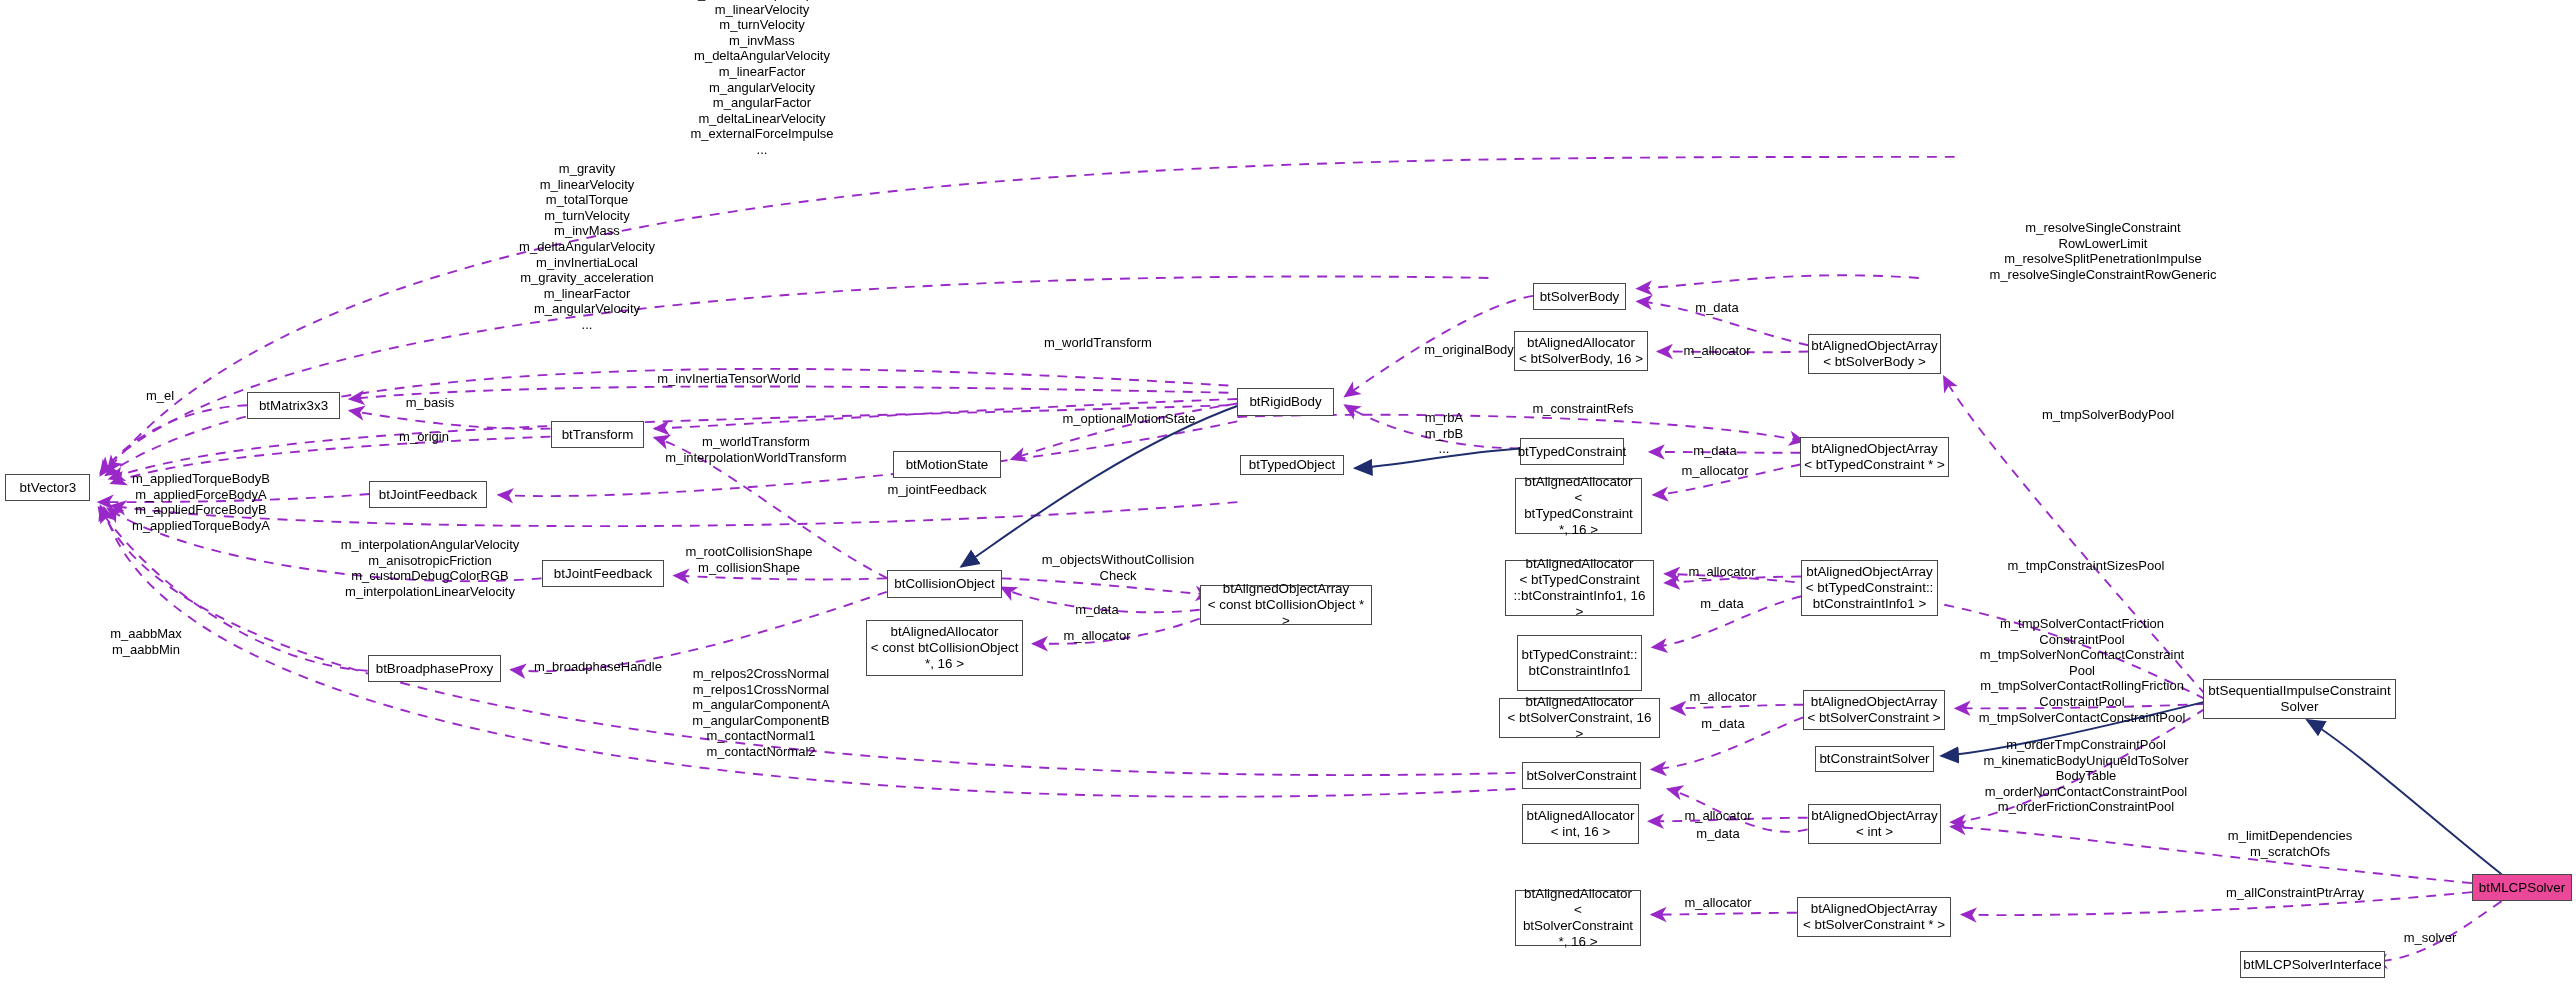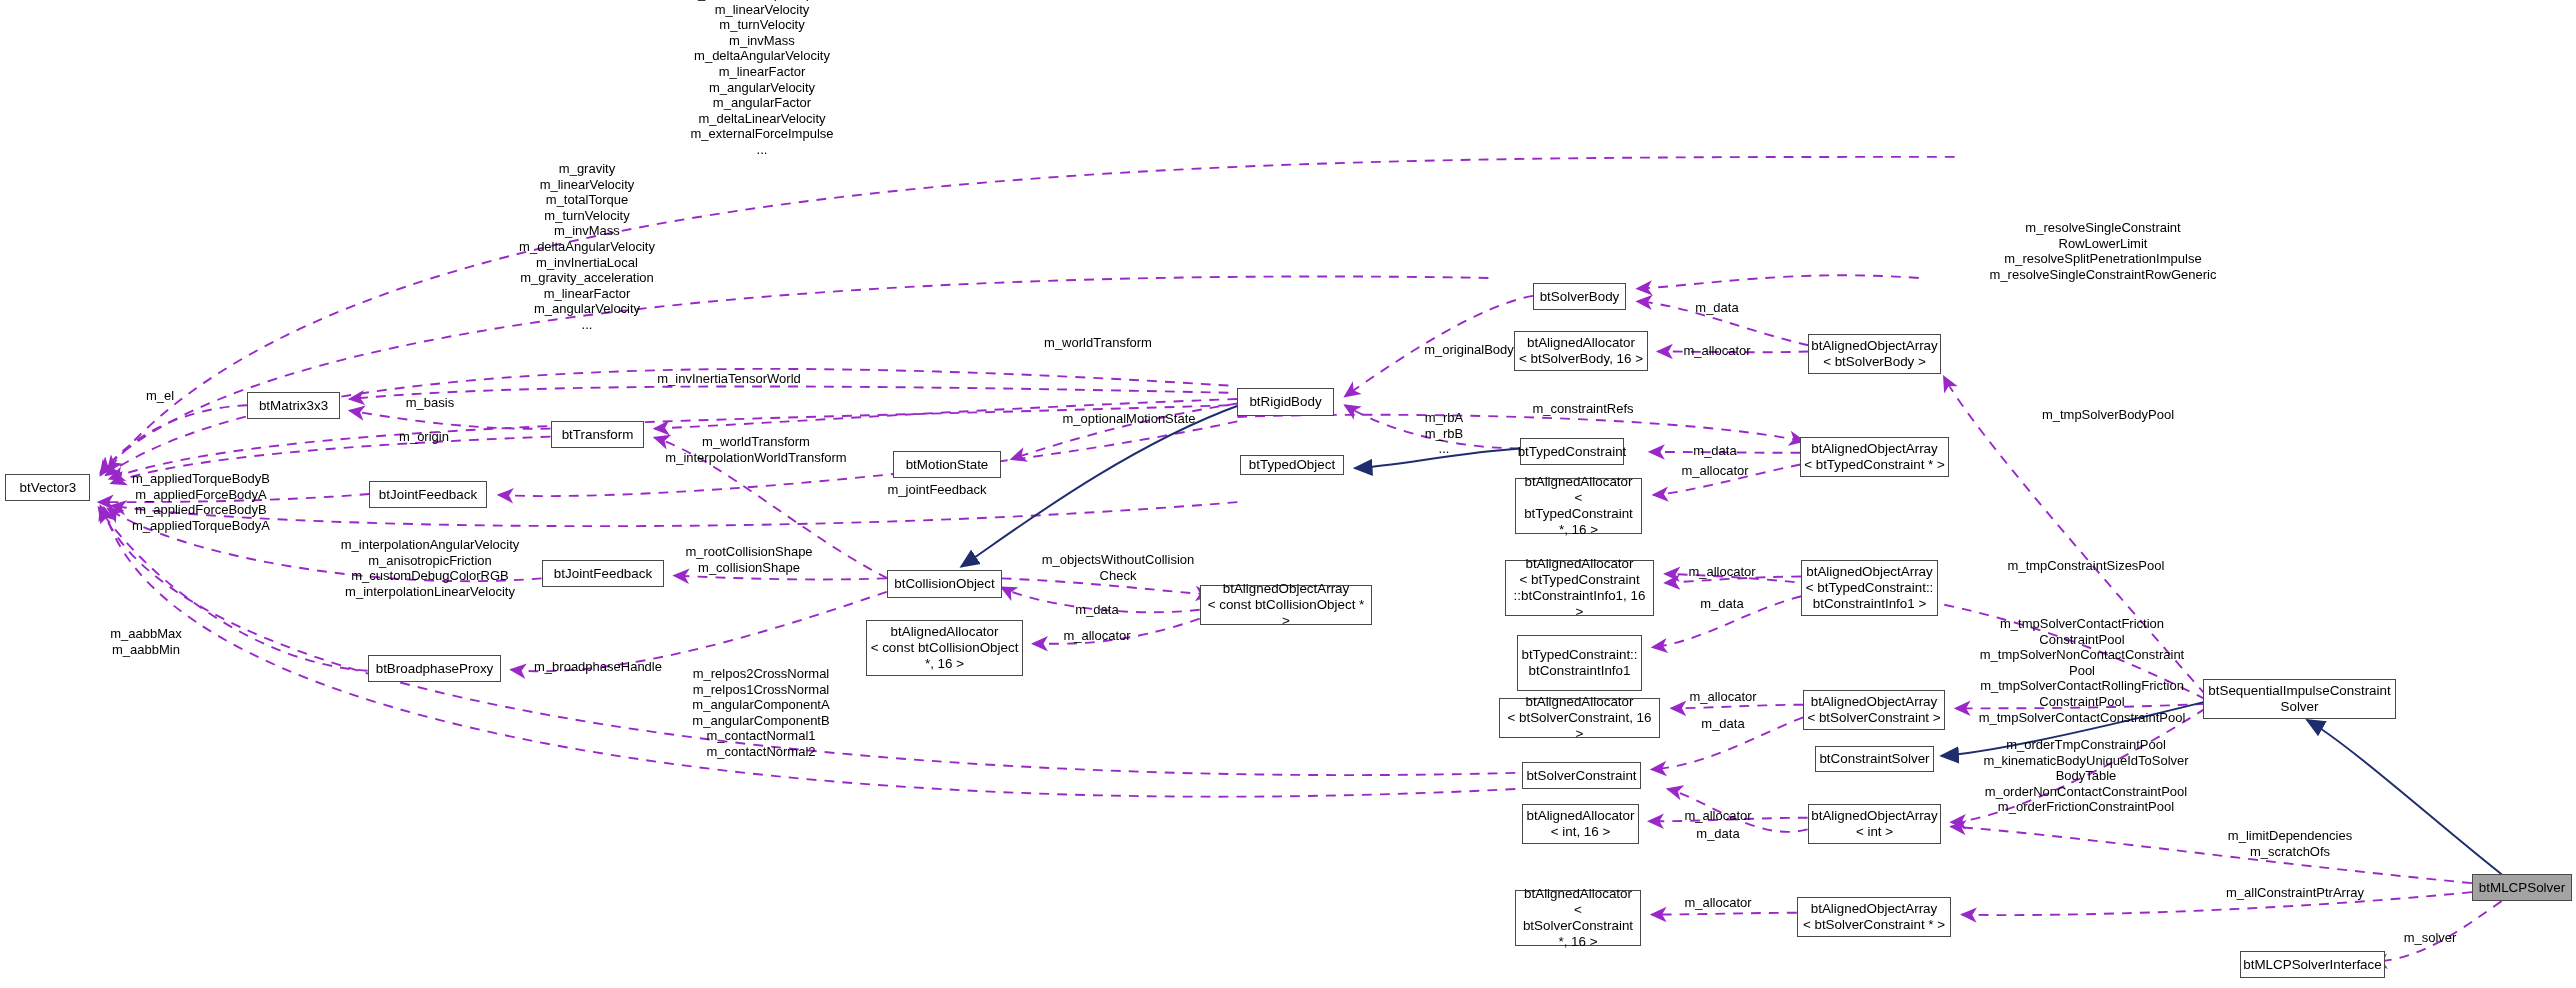--- a/index.html
+++ b/index.html
@@ -3,21 +3,21 @@
 <meta charset="utf-8">
 <style>
   html,body{margin:0;padding:0;background:#ffffff;}
   body{font-family:"Liberation Sans",sans-serif;}
   #stage{position:relative;width:2576px;height:989px;background:#ffffff;overflow:hidden;}
   svg#wires{position:absolute;left:0;top:0;width:2576px;height:989px;}
   .node{position:absolute;box-sizing:border-box;border:1.4px solid #484848;background:#ffffff;
         display:flex;align-items:center;justify-content:center;text-align:center;
         font-family:"Liberation Sans",sans-serif;font-size:13.4px;color:#000000;line-height:1.18;
         white-space:pre-line;padding:0.9px 2.7px;}
-  .node.hl{background:#a3a3a3;}
+  .node.hl{background:#ec4899;}
   .edgelabel{position:absolute;font-family:"Liberation Sans",sans-serif;font-size:13px;
         color:#000000;line-height:1.2;text-align:center;white-space:pre-line;
         transform:translate(-50%,-50%);}
 </style>
 </head>
 <body>
 
 <div id="stage">
 
   <svg id="wires" viewBox="0 0 2873 1103" xmlns="http://www.w3.org/2000/svg">

